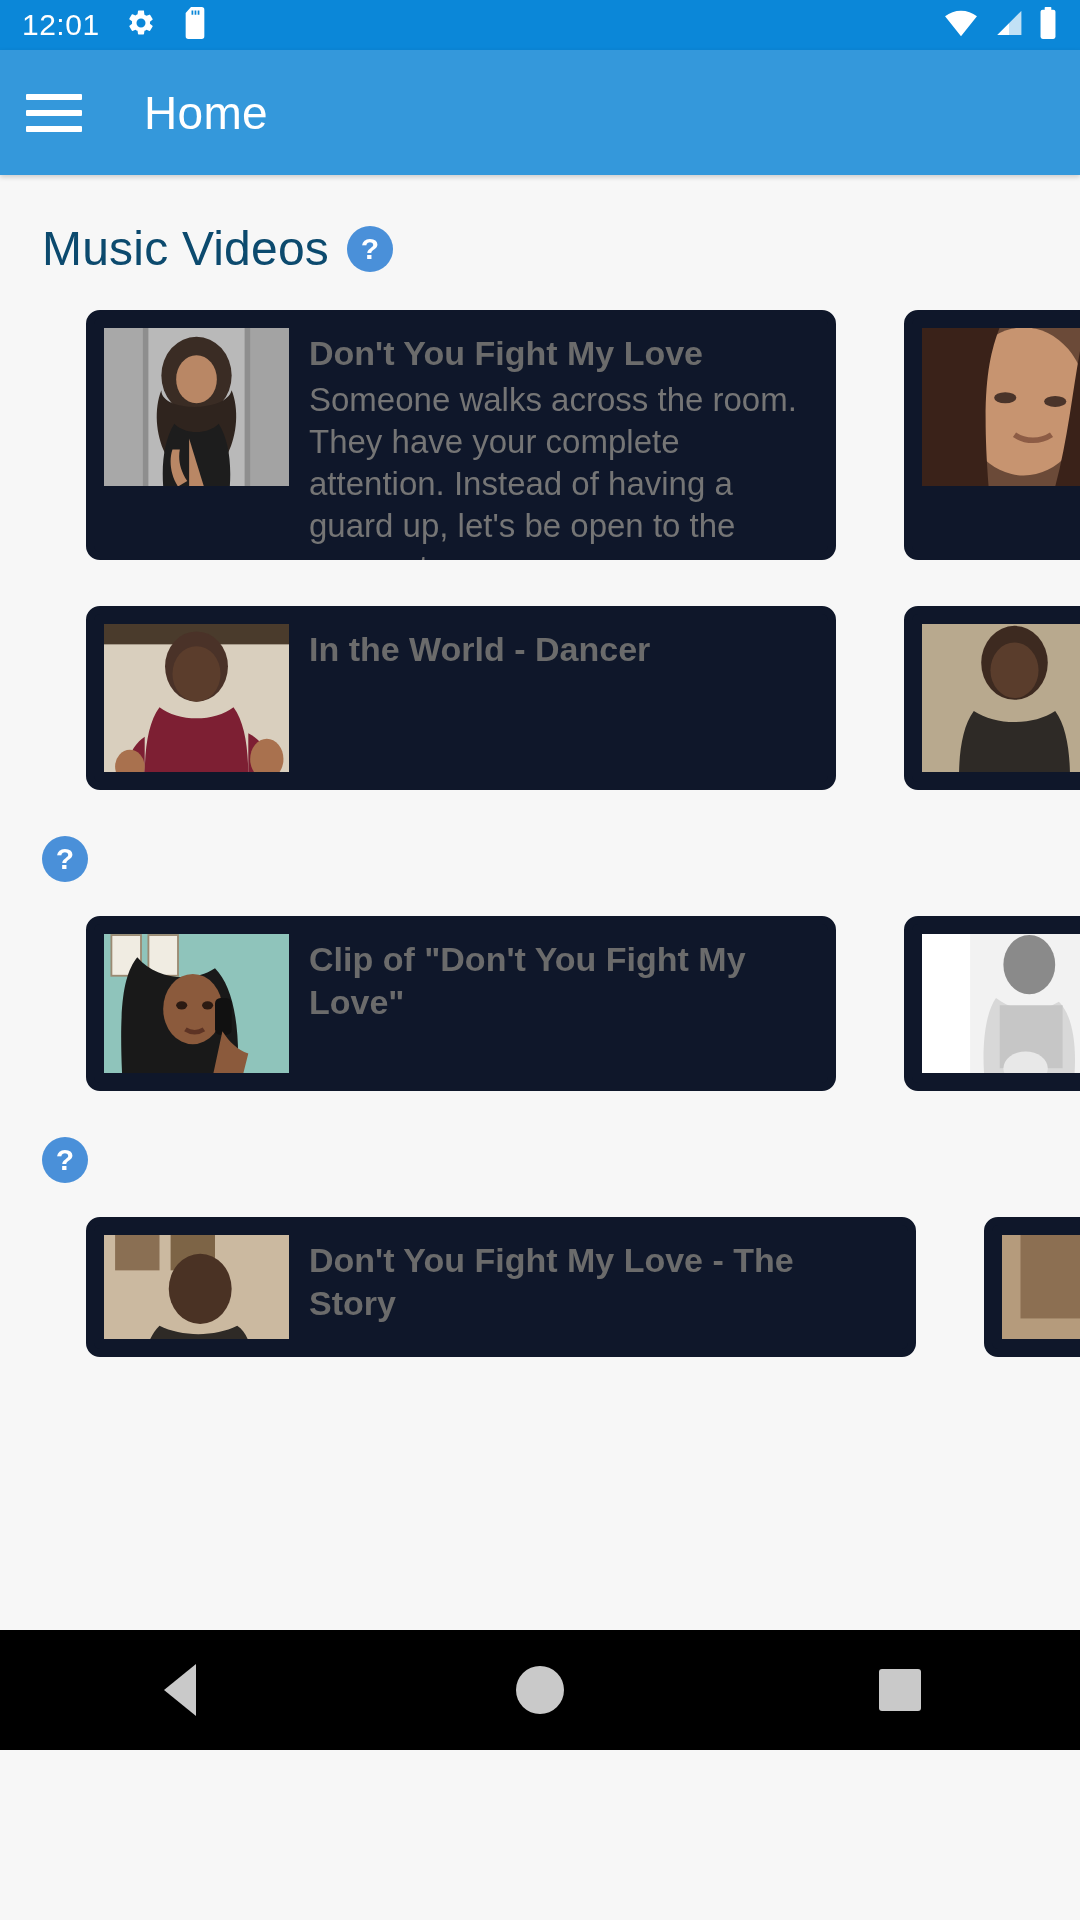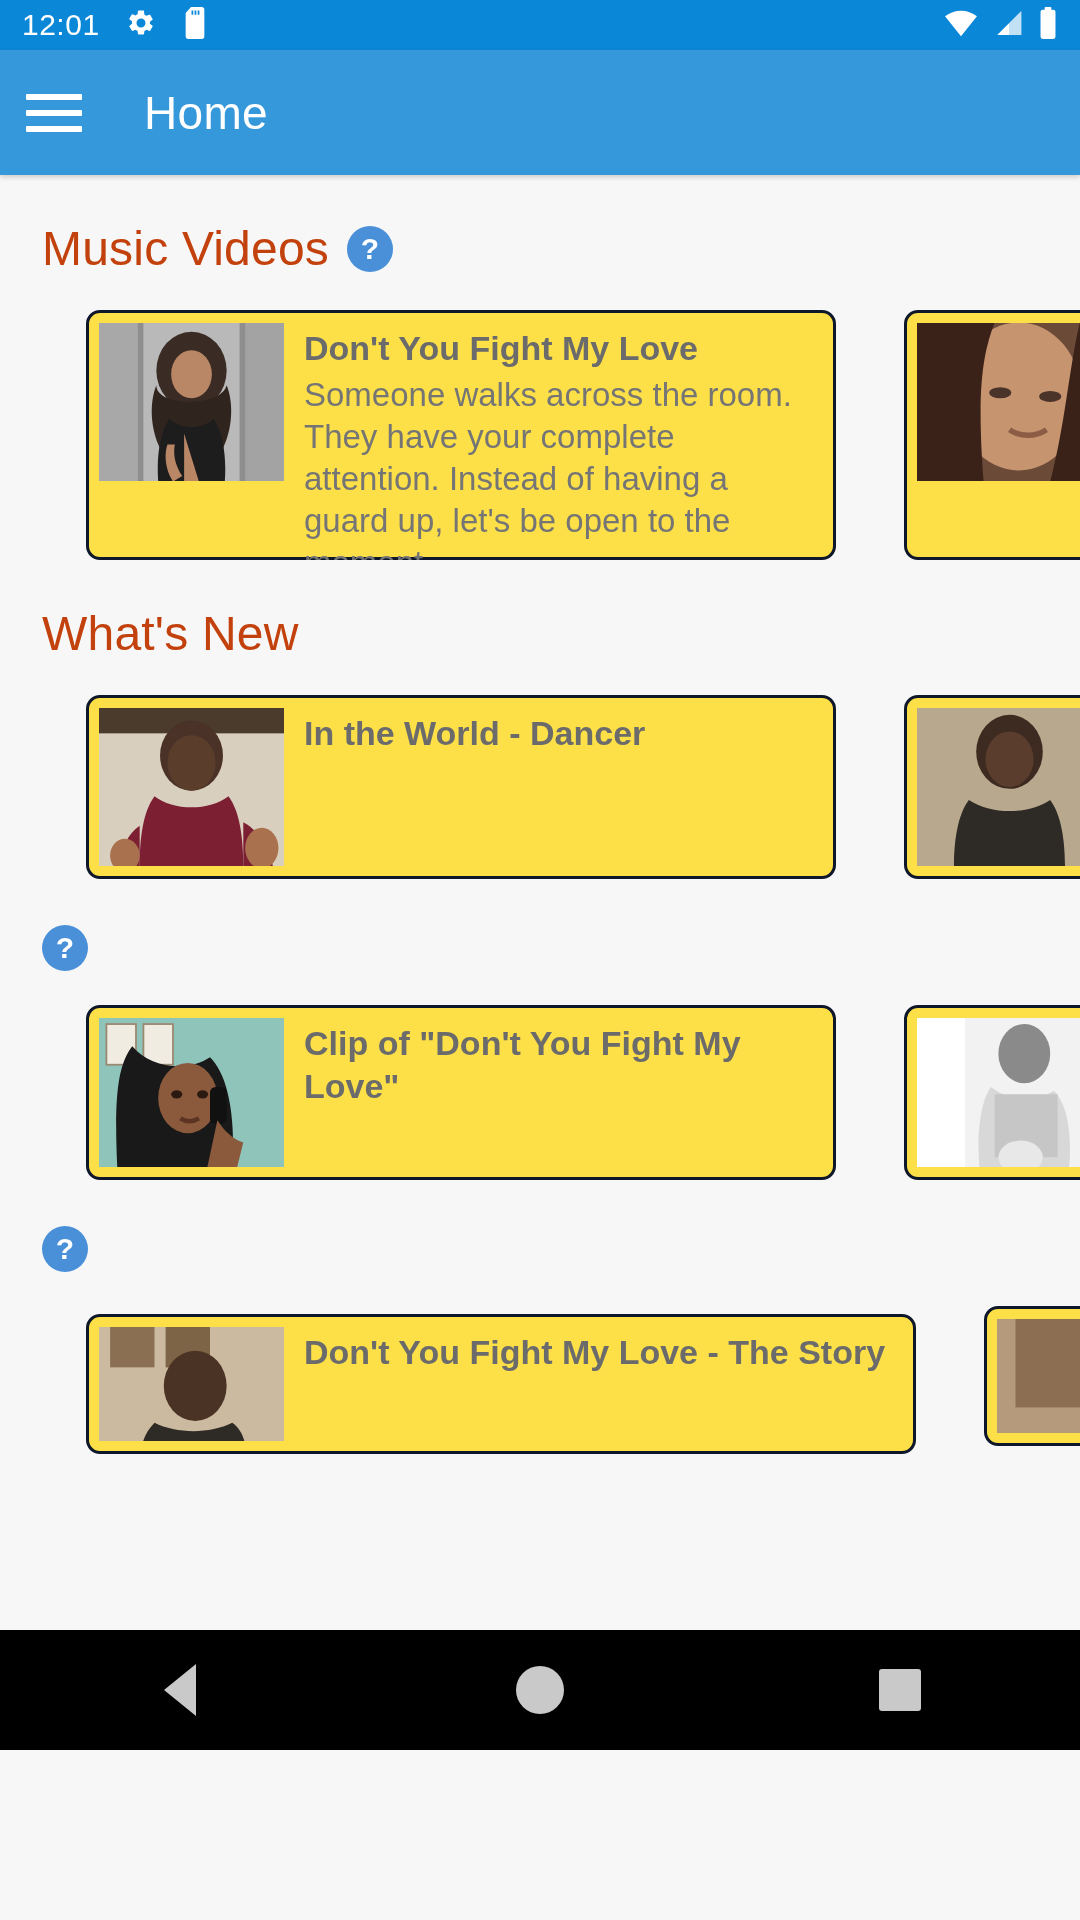--- a/index.html
+++ b/index.html
@@ -54,21 +54,21 @@
   .section { margin-top:46px; }
   .section-header {
     display:flex;
     align-items:center;
     gap:18px;
     padding:0 42px;
     margin-bottom:34px;
   }
   .section-title {
     font-size:48px;
-    color:#c2410c;
+    color:#0c4a6e;
     font-weight:400;
     letter-spacing:.2px;
   }
   .help-badge {
     width:46px; height:46px;
     border-radius:50%;
     background:#4a90d9;
     color:#fff;
     font-size:30px;
     font-weight:700;
@@ -82,23 +82,23 @@
 
   .carousel {
     display:flex;
     gap:68px;
     padding:0 86px;
     overflow:hidden;
   }
   .card {
     flex:0 0 auto;
     width:750px;
-    border:3px solid #0f172a;
+    border:8px solid #0f172a;
     border-radius:14px;
-    background:#fde047;
+    background:#0f172a;
     padding:10px;
     display:flex;
     gap:14px;
     cursor:pointer;
   }
   .thumb {
     flex:0 0 auto;
     width:185px;
     background:#cfcfcf;
     overflow:hidden;
@@ -240,23 +240,20 @@
             <ellipse cx="72" cy="40" rx="6" ry="3" fill="#4a342a"></ellipse>
             <path d="M50 58c6 4 14 4 20 0" stroke="#8d5c45" stroke-width="3" fill="none"></path>
           </svg>
         </div>
 
       </div>
     </div>
   </div>
 
   <div class="section sec-new">
-    <div class="section-header">
-      <span class="section-title">What's New</span>
-    </div>
     <div class="carousel">
       <div class="card">
         <div class="thumb">
           <svg viewBox="0 0 100 86" preserveAspectRatio="xMidYMid slice">
             <rect width="100" height="86" fill="#d9cfbe"></rect>
             <rect x="0" y="0" width="100" height="14" fill="#4a3b2c"></rect>
             <ellipse cx="50" cy="26" rx="17" ry="19" fill="#4a3228"></ellipse>
             <ellipse cx="50" cy="30" rx="13" ry="15" fill="#5b3d2c"></ellipse>
             <path d="M30 48c-6 8-8 22-8 38h56c0-16-2-30-8-38-10 8-30 8-40 0z" fill="#7d1f33"></path>
             <path d="M22 64c-6 4-10 12-12 22h12z" fill="#7d1f33"></path>
@@ -321,21 +318,21 @@
 
       </div>
     </div>
   </div>
 
   <div class="section sec-stories">
     <div class="section-header">
       <span class="help-badge">?</span>
     </div>
     <div class="carousel">
-      <div class="card" style="width:830px;margin-top:8px;">
+      <div class="card" style="width:830px;">
         <div class="thumb">
           <svg viewBox="0 0 100 86" preserveAspectRatio="xMidYMid slice">
             <rect width="100" height="86" fill="#cbb9a0"></rect>
             <rect x="6" y="4" width="24" height="30" fill="#8a6f53"></rect>
             <rect x="36" y="4" width="24" height="30" fill="#7d6446"></rect>
             <ellipse cx="52" cy="44" rx="17" ry="19" fill="#4a3224"></ellipse>
             <path d="M30 64c-6 6-8 14-8 22h58c0-10-2-18-8-22-12 6-30 6-42 0z" fill="#2e2a26"></path>
           </svg>
         </div>
         <div class="card-body">

